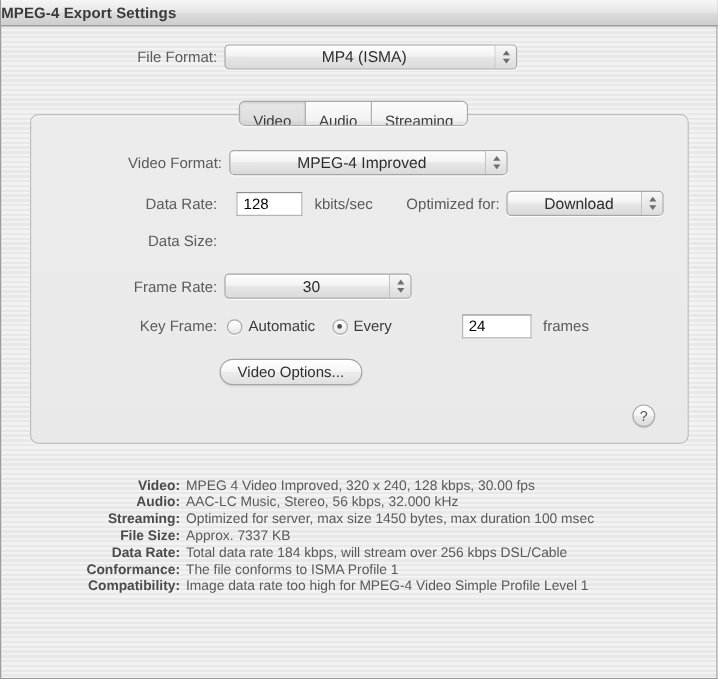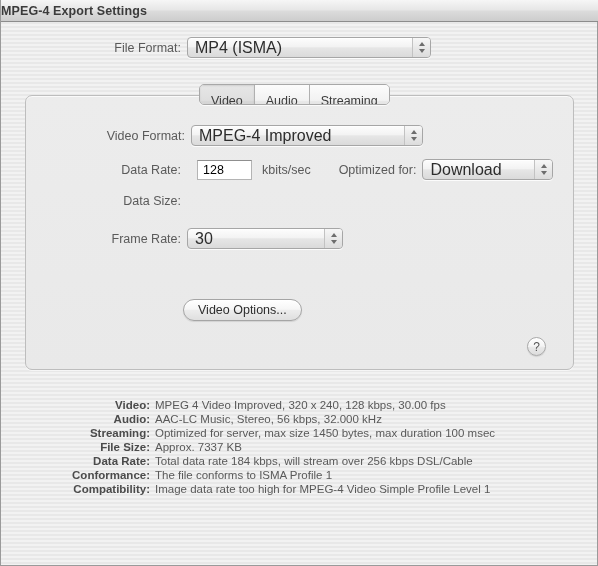--- a/index.html
+++ b/index.html
@@ -80,24 +80,25 @@
     border-radius: 4px;
     background: linear-gradient(to bottom, #fdfdfd 0%, #f3f3f3 45%, #e6e6e6 52%, #dadada 100%);
     box-shadow: 0 1px 0 rgba(255,255,255,.85), inset 0 1px 0 rgba(255,255,255,.9);
     display: flex;
     align-items: center;
     cursor: default;
   }
   .popup .pvalue {
     flex: 1;
     padding-left: 7px;
-    font-size: 16px;
+    font-size: 13px;
     color: #2d2d2d;
     white-space: nowrap;
     overflow: hidden;
+    text-align: center;
   }
   .popup .arrows {
     width: 17px;
     height: 100%;
     border-left: 1px solid #c2c2c2;
     display: flex;
     flex-direction: column;
     align-items: center;
     justify-content: center;
     gap: 3px;
@@ -352,20 +353,35 @@
     <div class="lbl" style="width:180px;">Frame Rate:</div>
     <div class="popup" style="width:156px; margin-left:6px;">
       <span class="pvalue">30</span>
       <span class="arrows">
         <span class="tri-up"></span>
         <span class="tri-dn"></span>
       </span>
     </div>
   </div>
 
+  <div class="row" style="left:0; top:262px; width:598px;">
+    <div class="lbl" style="width:180px;">Key Frame:</div>
+    <div class="radio-wrap" style="margin-left:8px;">
+      <span class="radio"></span>
+      <span class="rlabel">Automatic</span>
+    </div>
+    <div class="radio-wrap" style="margin-left:14px;">
+      <span class="radio on"></span>
+      <span class="rlabel">Every</span>
+    </div>
+    <div class="textfield" style="width:58px; margin-left:58px;">
+      <span>24</span>
+    </div>
+    <div class="plain" style="margin-left:10px;">frames</div>
+  </div>
 
   <div class="pushbtn" style="position:absolute; left:182px; top:299px;">
     <span>Video Options...</span>
   </div>
 
   <div class="helpbtn" style="position:absolute; left:526px; top:337px;">
     <span>?</span>
   </div>
 
   <div id="summary">

